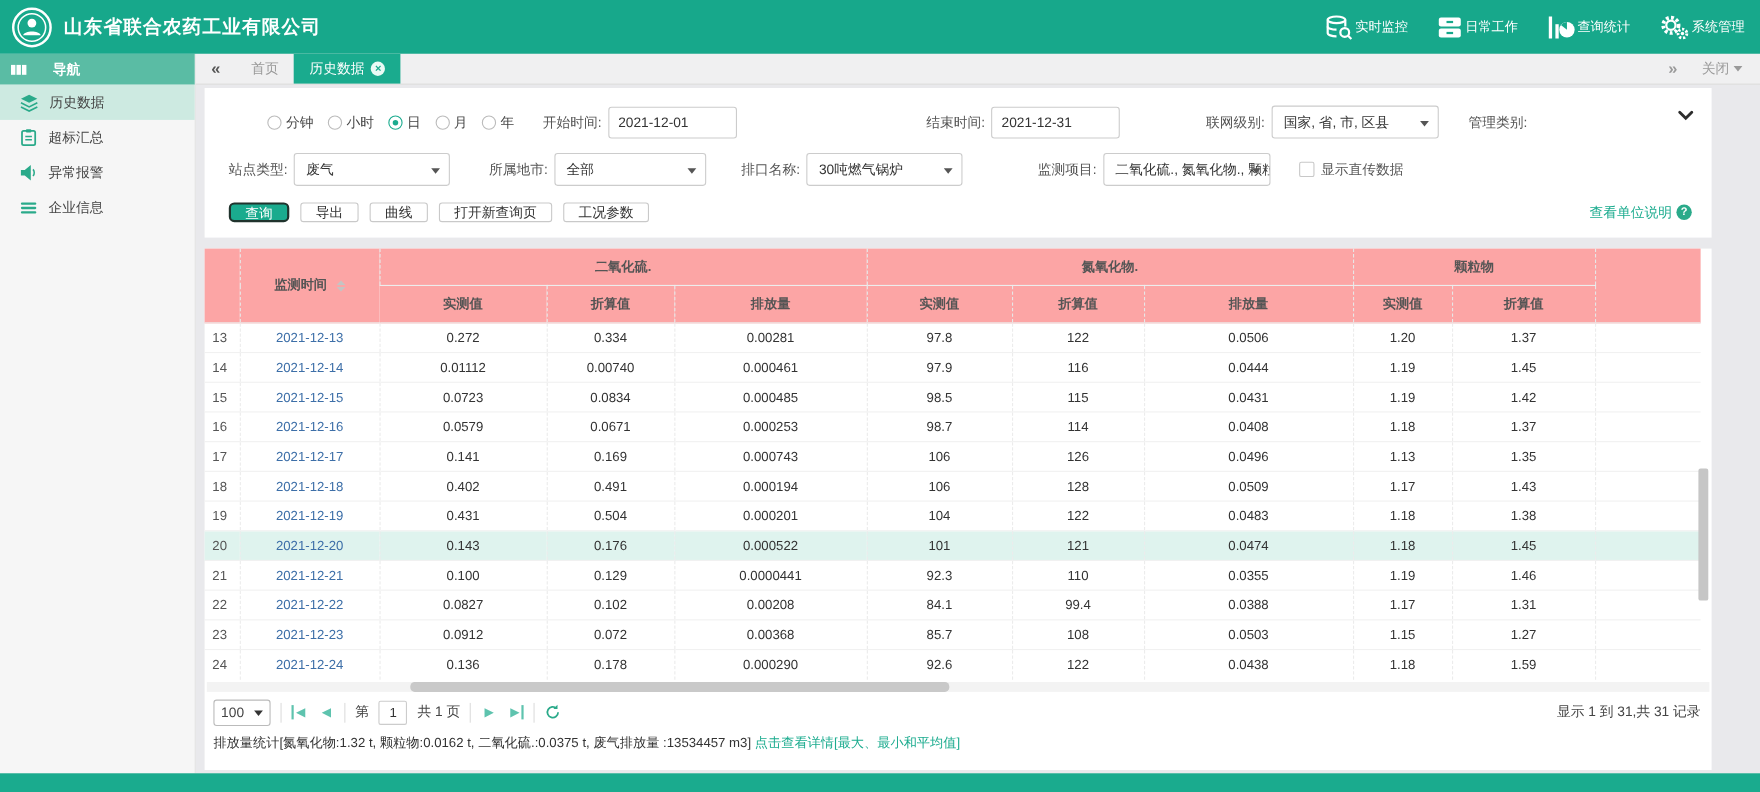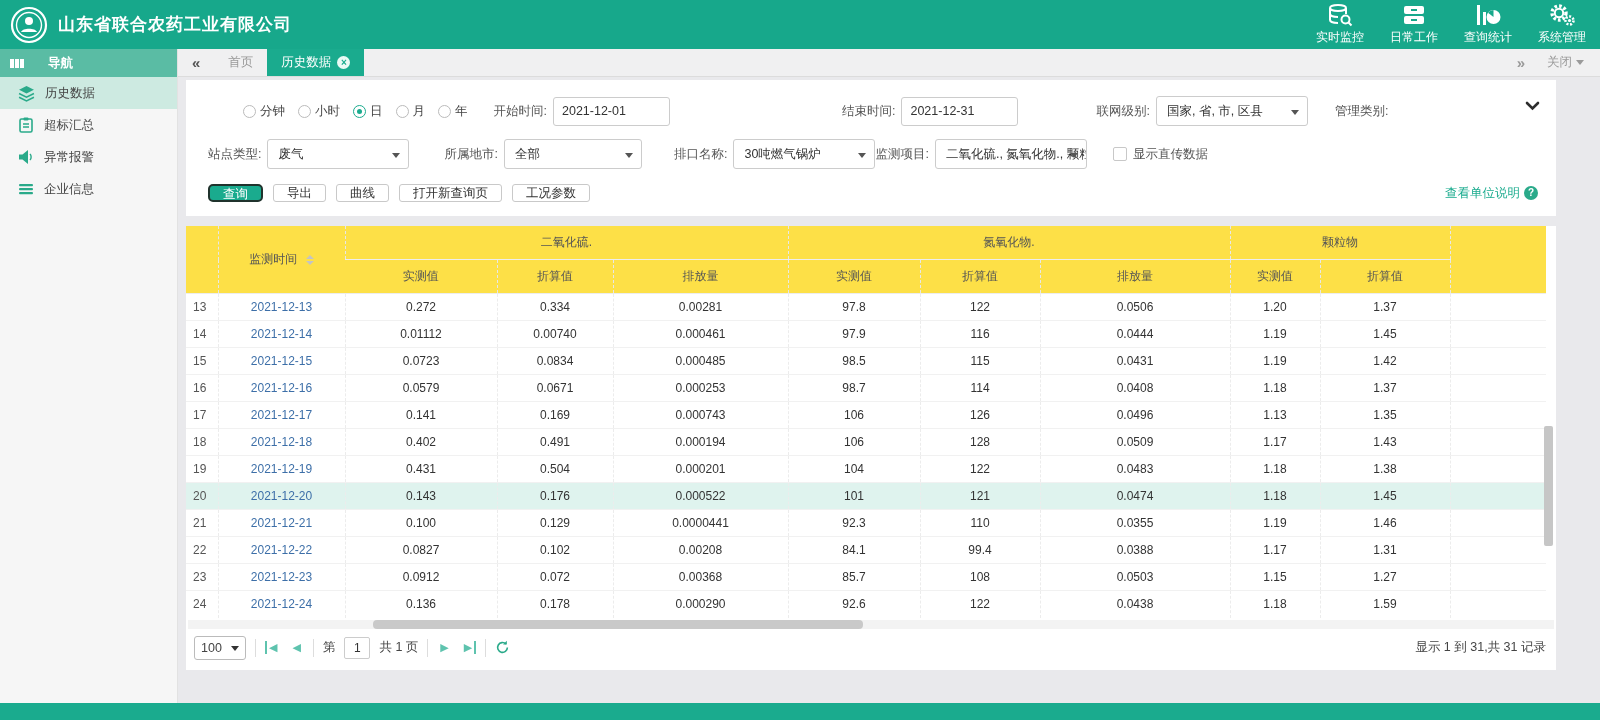--- a/index.html
+++ b/index.html
@@ -4,21 +4,21 @@
 <style>
   * { margin:0; padding:0; box-sizing:border-box; }
   html,body { width:1600px; height:720px; font-family:"Liberation Sans","DejaVu Sans",sans-serif; background:#eaeaec; overflow:hidden; }
   .app { width:1600px; height:720px; display:flex; flex-direction:column; }
 
   
   .topbar { height:49px; background:#17a88b; display:flex; align-items:center; padding:0 14px 0 10px; flex:0 0 auto; }
   .logo { width:38px; height:38px; flex:0 0 auto; }
   .company { color:#fff; font-size:17px; font-weight:bold; margin-left:10px; letter-spacing:1px; }
   .topnav { margin-left:auto; display:flex; gap:26px; }
-  .topnav-item { display:flex; flex-direction:column; align-items:center; gap:2px; cursor:pointer; }
+  .topnav-item { display:flex; align-items:center; gap:2px; cursor:pointer; }
   .topnav-item .ticon { height:24px; display:flex; align-items:flex-end; }
   .topnav-item .tlabel { color:#fff; font-size:12px; }
 
   
   .body { flex:1; display:flex; min-height:0; }
   .sidebar { width:178px; background:#f6f6f6; border-right:1px solid #e2e2e2; flex:0 0 auto; }
   .side-title { height:28px; background:#5abca4; color:#fff; font-size:12.5px; font-weight:bold; display:flex; align-items:center; padding-left:10px; gap:24px; }
   .side-title .sq { display:inline-flex; gap:1px; }
   .side-title .sq i { width:4px; height:9px; background:#fff; display:inline-block; }
   .side-item { height:32px; display:flex; align-items:center; gap:10px; padding-left:18px; font-size:12.5px; color:#444; cursor:pointer; }
@@ -57,21 +57,21 @@
   .chk { width:14px; height:14px; border:1px solid #c8c8c8; border-radius:2px; background:#fff; display:inline-block; margin-right:6px; cursor:pointer; }
   .collapse-btn { position:absolute; right:16px; top:18px; cursor:pointer; }
   .btn { height:18px; padding:0 13px; background:#fff; border:1px solid #c9c9c9; border-radius:3px; font-size:12.5px; color:#333; margin-right:10px; cursor:pointer; font-family:inherit; }
   .btn-primary { background:#1aab8e; color:#fff; border:2px solid #20332d; border-radius:5px; }
   .unit-link { margin-left:auto; color:#1aab8e; font-size:12.5px; display:flex; align-items:center; gap:4px; cursor:pointer; padding-right:4px; }
   .q-icon { width:14px; height:14px; border-radius:50%; background:#2aaa8a; color:#fff; font-size:10px; font-weight:bold; line-height:14px; text-align:center; display:inline-block; }
 
   
   .table-panel { background:#fff; margin-top:10px; position:relative; padding-bottom:6px; }
   table { border-collapse:collapse; table-layout:fixed; width:1360px; font-size:12px; }
-  thead th { font-weight:normal; color:#555; background:#fde047; padding:8px 4px; border-bottom:1px solid #ededed; border-left:1px dashed #e7e7e7; }
+  thead th { font-weight:bold; color:#555; background:#fca5a5; padding:8px 4px; border-bottom:1px solid #ededed; border-left:1px dashed #e7e7e7; }
   thead tr th:first-child { border-left:none; }
   tbody td { height:27px; padding:0 4px; text-align:center; color:#333; border-top:1px solid #f1f1f1; border-left:1px dashed #ececec; }
   tbody tr td:first-child { border-left:none; }
   td.idx { text-align:left; padding-left:7px; color:#555; }
   td.date { color:#3d6fa8; cursor:pointer; }
   tr.row-highlight td { background:#dff3ee; }
   .sort-icon { display:inline-flex; flex-direction:column; gap:2px; margin-left:5px; vertical-align:middle; }
   .sort-icon i { width:0; height:0; border-left:4px solid transparent; border-right:4px solid transparent; display:block; }
   .sort-icon .up { border-bottom:4px solid #c4c4c4; }
   .sort-icon .dn { border-top:4px solid #c4c4c4; }
@@ -270,21 +270,21 @@
                 <span>废气</span>
               </div>
             <span class="f-label" style="margin-left:35px">所属地市:</span>
             <div class="sel" style="width:138px">
                 <span>全部</span>
               </div>
             <span class="f-label" style="margin-left:32px">排口名称:</span>
             <div class="sel" style="width:142px">
                 <span>30吨燃气锅炉</span>
               </div>
-            <span class="f-label" style="">监测项目:</span>
+            <span class="f-label" style="margin-left:68px">监测项目:</span>
             <div class="sel" style="width:152px">
                 <span>二氧化硫., 氮氧化物., 颗粒</span>
               </div>
             <span style="margin-left:26px; display:flex; align-items:center;">
               <span class="chk"></span>
               <span>显示直传数据</span>
             </span>
           </div>
 
           <div class="f-row f-row3">
@@ -535,19 +535,20 @@
             <span class="pg-div"></span>
             <span style="display:inline-flex">
               <svg width="15" height="15" viewBox="0 0 16 16">
                 <path d="M13.2 8a5.2 5.2 0 1 1-1.5-3.7" fill="none" stroke="#2aaa8a" stroke-width="1.7"></path>
                 <path d="M12.6 0.8v4h-4z" fill="#2aaa8a"></path>
               </svg>
             </span>
             <span class="records">显示 1 到 31,共 31 记录</span>
           </div>
 
+          <div class="stats"><span>排放量统计[氮氧化物:1.32 t, 颗粒物:0.0162 t, 二氧化硫.:0.0375 t, 废气排放量 :13534457 m3] </span><span class="stats-link">点击查看详情[最大、最小和平均值]</span></div>
         </section>
       </div>
     </main>
   </div>
 
   <footer class="bottombar"></footer>
 </div>
 
 </body></html>

